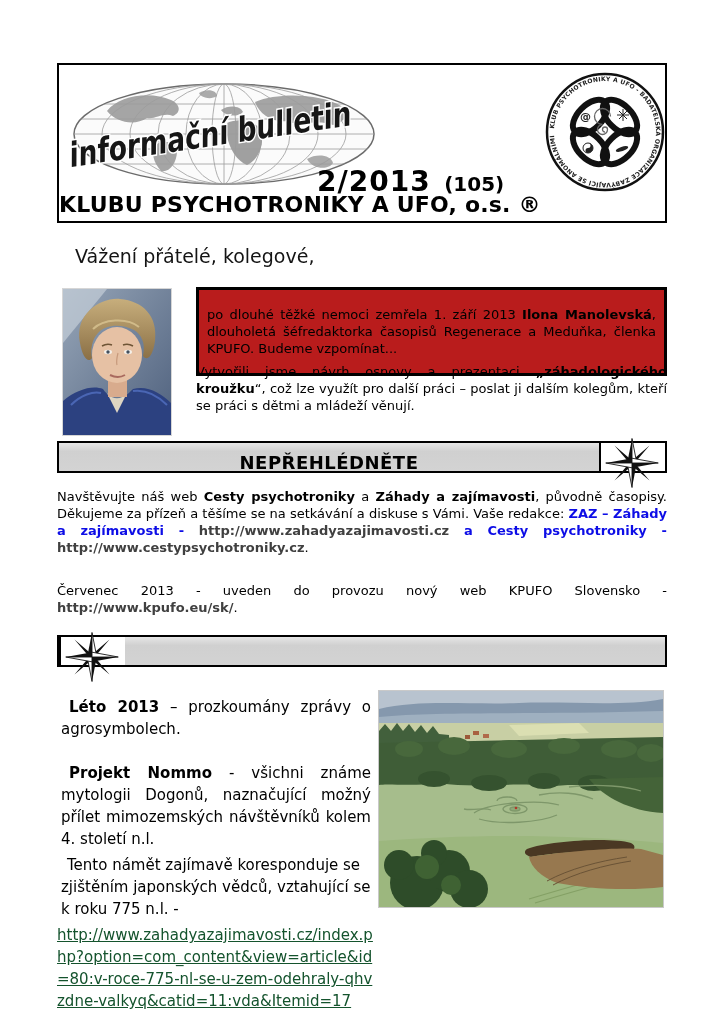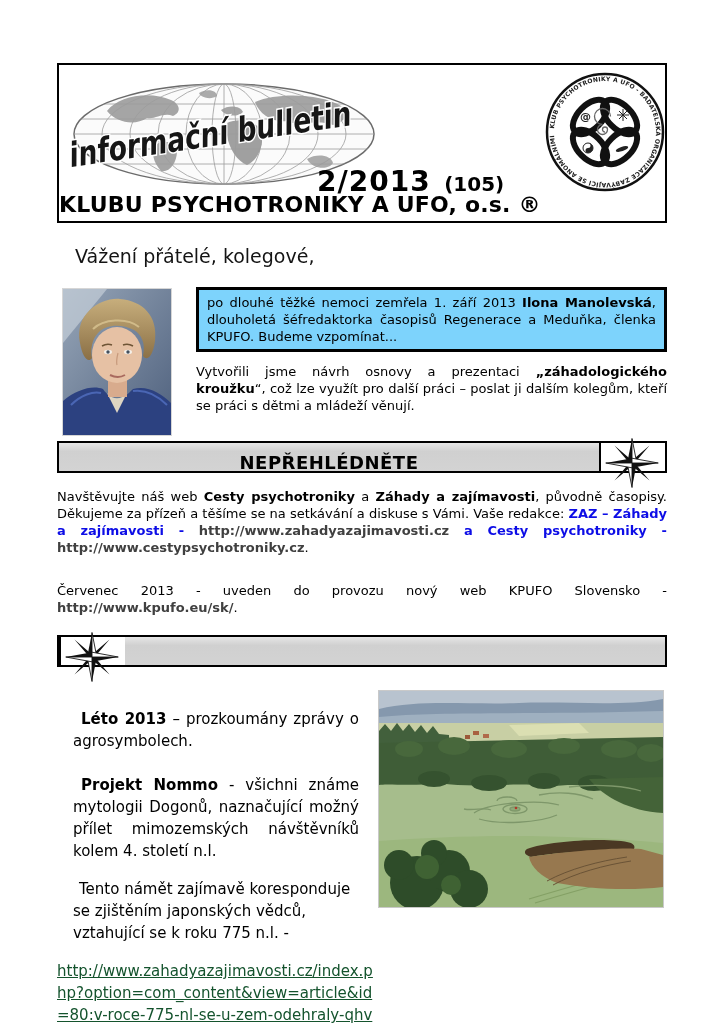--- a/index.html
+++ b/index.html
@@ -18,21 +18,21 @@
             font-weight:bold;font-size:22px;letter-spacing:.2px;}
   .seal{position:absolute;left:484px;top:5px;width:124px;height:124px;}
 
   
   .greeting{position:absolute;left:75px;top:245px;font-size:19px;color:#141414;}
 
   
   .portrait{position:absolute;left:62px;top:288px;width:108px;height:146px;
             border:1px solid #d6d6d6;}
   .obituary-box{position:absolute;left:196px;top:287px;width:471px;box-sizing:border-box;
-                border:3px solid #000;padding:4px 8px;background:#7dd3fc;}
+                border:3px solid #000;padding:16px 8px;background:#b91c1c;}
   .body-txt{font-size:13px;line-height:17px;text-align:justify;}
   .circle-note{position:absolute;left:196px;top:363px;width:471px;}
 
   
   .banner{position:absolute;left:57px;width:610px;height:32px;box-sizing:border-box;
           border:2px solid #000;display:flex;
           background:linear-gradient(#e6e6e6,#d0d0d0 30%,#d3d3d3);}
   .banner-title{flex:1;text-align:center;font-weight:bold;font-size:18px;
                 line-height:39px;letter-spacing:.5px;}
   .compass-cell{width:64px;border-left:2px solid #000;background:#fff;position:relative;}
@@ -42,21 +42,21 @@
   .july-para{position:absolute;left:57px;top:582px;width:610px;}
 
   b{font-weight:bold;}
   .blue{color:#0d0de6;font-weight:bold;}
   a.link{color:#404040;font-weight:bold;cursor:pointer;}
   a.link-plain{color:#14532d;font-weight:normal;text-decoration:underline;cursor:pointer;
                display:block;word-break:break-all;}
 
   
   .research-col{position:absolute;left:57px;top:692px;width:318px;font-size:15px;line-height:22px;}
-  .research-col p{margin:16px;}
+  .research-col p{margin:4px;}
   .research-col .just{text-align:justify;text-indent:8px;}
   .research-col .gap{margin-bottom:22px;}
   .research-col .tento{text-indent:6px;}
   .field-photo{position:absolute;left:378px;top:690px;width:284px;height:216px;
                border:1px solid #c9c9c9;}
 </style>
 </head>
 <body>
 
 <svg width="0" height="0" style="position:absolute">

